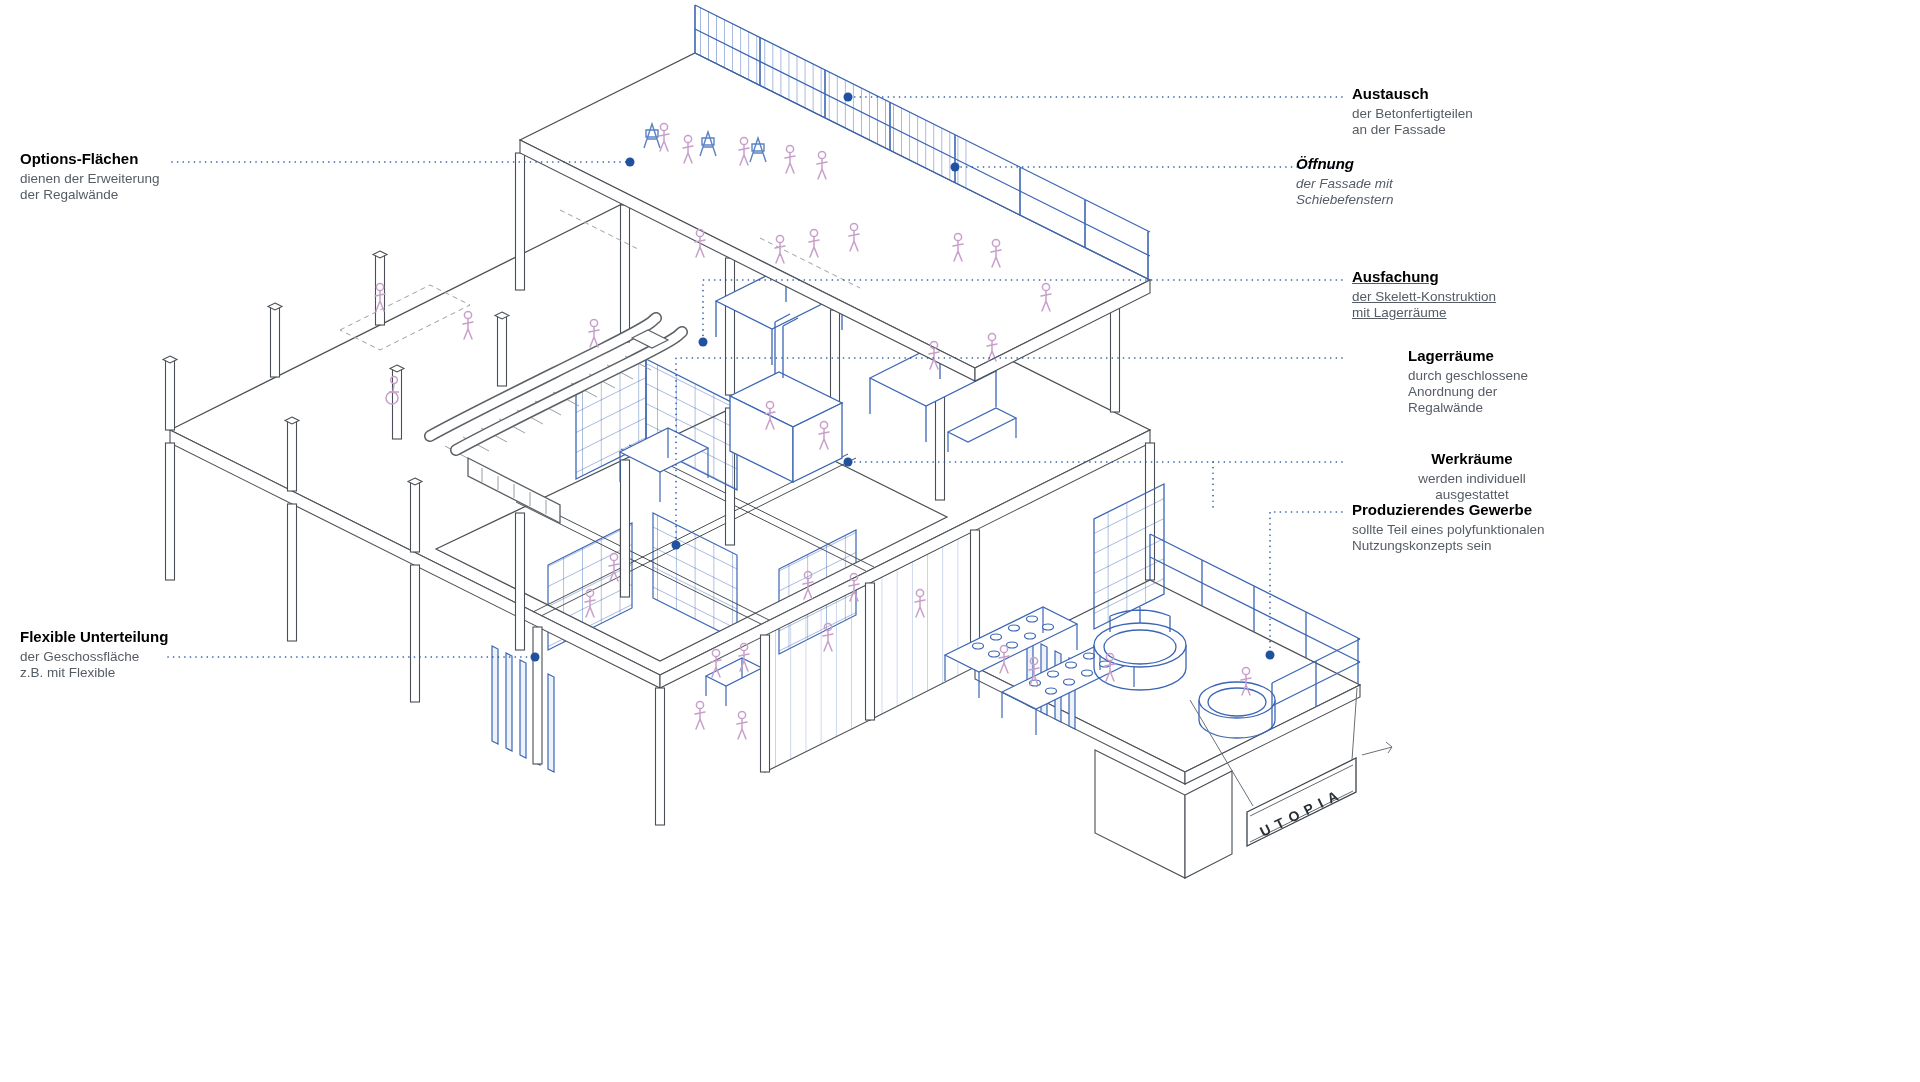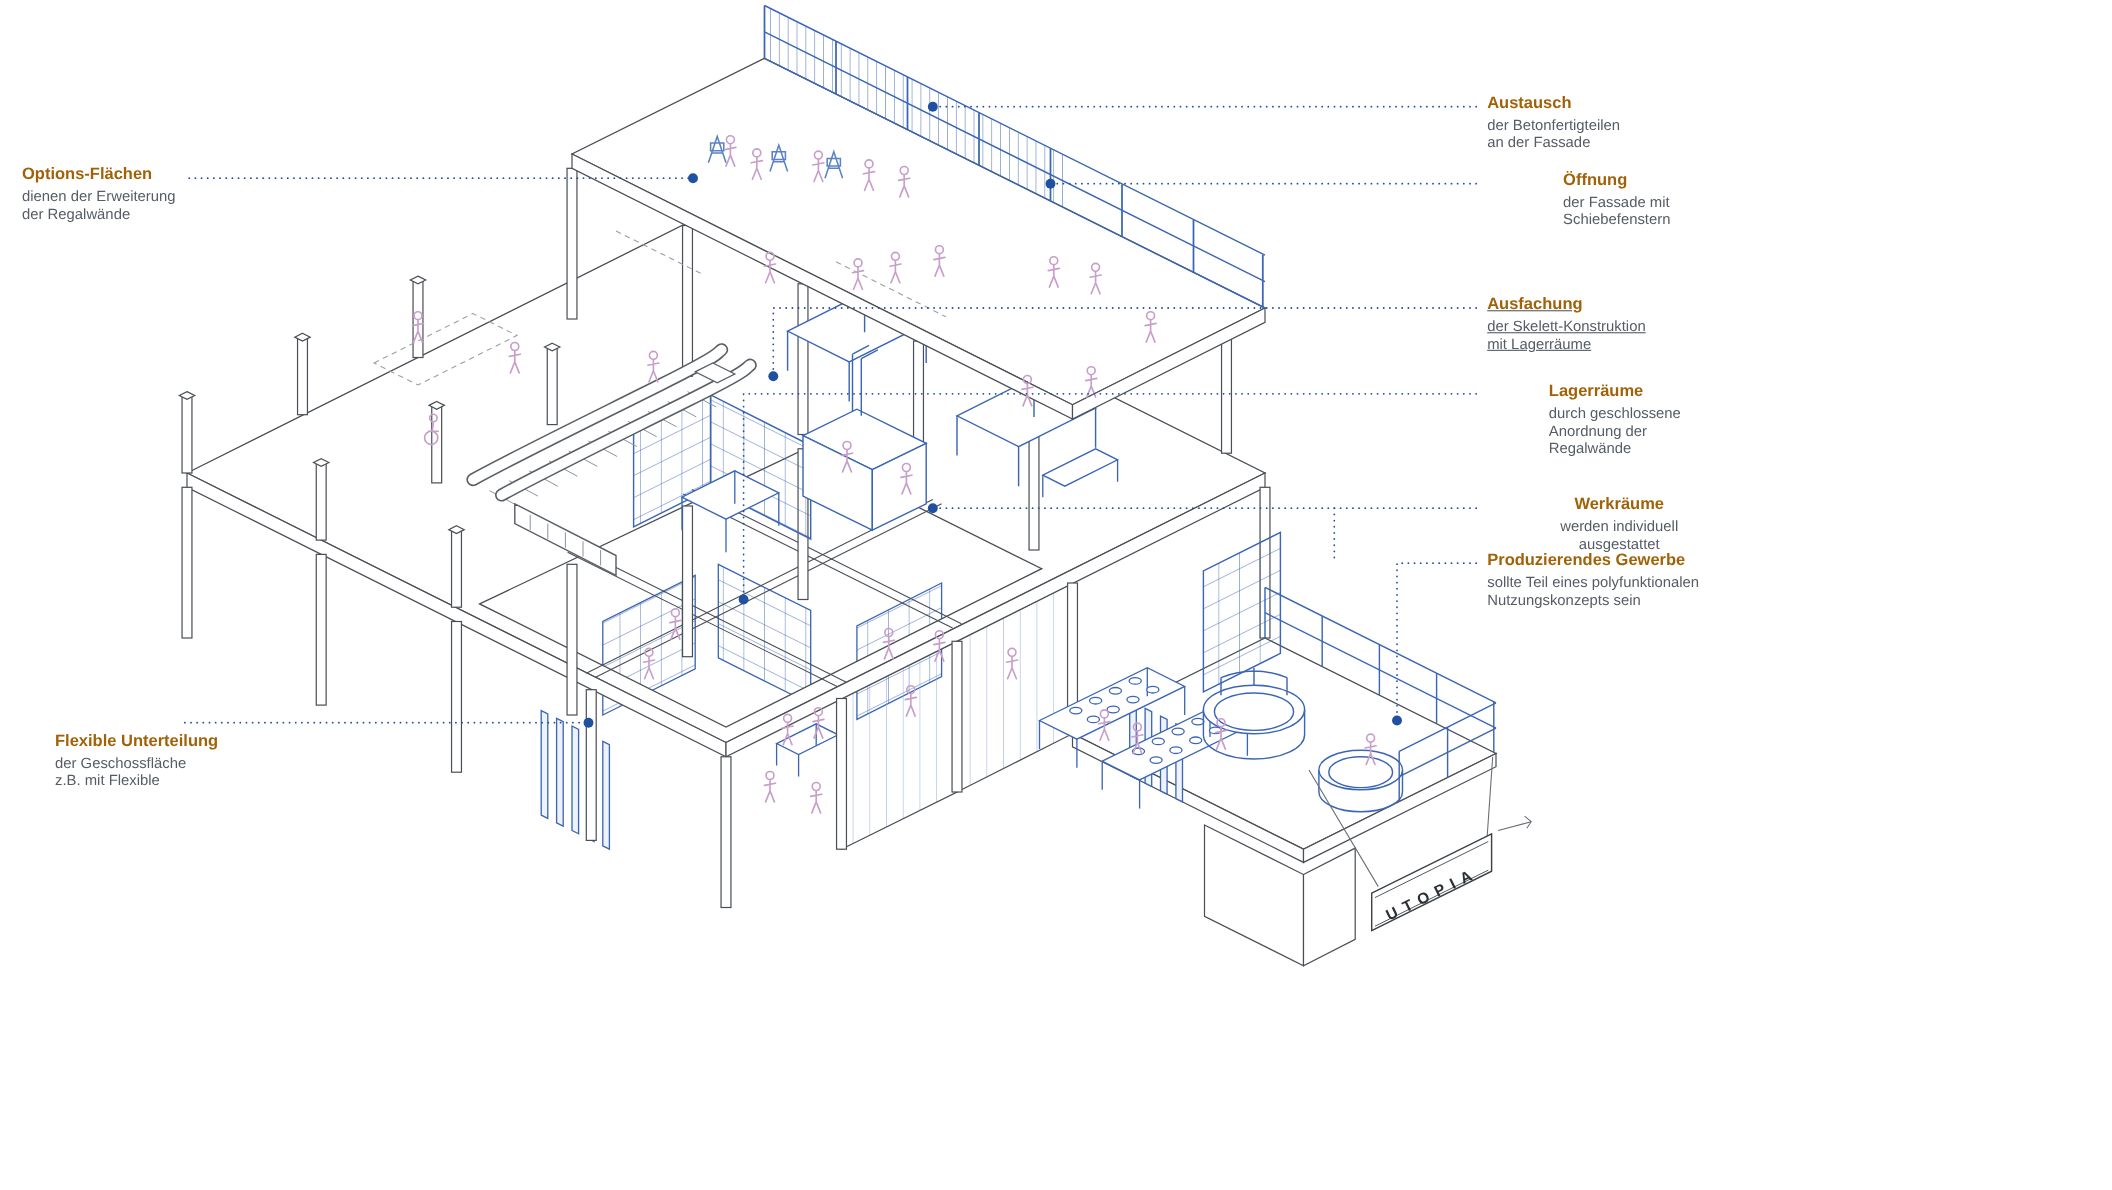--- a/index.html
+++ b/index.html
@@ -1,19 +1,19 @@
 <!DOCTYPE html>
 <html><head>
 <meta charset="utf-8">
 <style>
   html,body{margin:0;padding:0;background:#ffffff;}
   body{width:1920px;height:1082px;position:relative;font-family:"Liberation Sans",sans-serif;overflow:hidden;}
   svg{position:absolute;left:0;top:0;}
   .ann{position:absolute;font-size:13.5px;color:#565c64;line-height:1.2;}
-  .ann .t{display:block;font-weight:bold;color:#a16207;font-size:15px;margin-bottom:3px;}
+  .ann .t{display:block;font-weight:bold;color:#000000;font-size:15px;margin-bottom:3px;}
   .ann.right{width:240px;}
   .ann.left{width:210px;}
 </style>
 </head>
 <body>
 
 <svg width="1920" height="1082" viewBox="0 0 1920 1082">
   <defs>
     <pattern id="shelfSE" patternUnits="userSpaceOnUse" width="21" height="20" patternTransform="matrix(0.894,0.447,0,1,0,0)">
       <path d="M0 0 H21 M0 0 V20" stroke="#3b66b5" stroke-width="0.9" fill="none"></path>
@@ -318,33 +318,33 @@
       <circle cx="1270" cy="655" r="4.5"></circle>
   </g>
 </svg>
 
 <div class="ann left" style="left:20px;top:150px;">
   <span class="t">Options-Flächen</span>
   <div>dienen der Erweiterung</div>
   <div>der Regalwände</div>
 </div>
 
-<div class="ann left" style="left:20px;top:665px;margin-left:30px;">
+<div class="ann left" style="left:20px;top:628px;">
   <span class="t">Flexible Unterteilung</span>
   <div>der Geschossfläche</div>
   <div>z.B. mit Flexible</div>
 </div>
 
 <div class="ann right" style="left:1352px;top:85px;">
   <span class="t">Austausch</span>
   <div>der Betonfertigteilen</div>
   <div>an der Fassade</div>
 </div>
 
-<div class="ann right" style="left:1421px;top:155px;">
+<div class="ann right" style="left:1296px;top:155px;font-style:italic;">
   <span class="t">Öffnung</span>
   <div>der Fassade mit</div>
   <div>Schiebefenstern</div>
 </div>
 
 <div class="ann right" style="left:1352px;top:268px;text-decoration:underline;">
   <span class="t">Ausfachung</span>
   <div>der Skelett-Konstruktion</div>
   <div>mit Lagerräume</div>
 </div>

